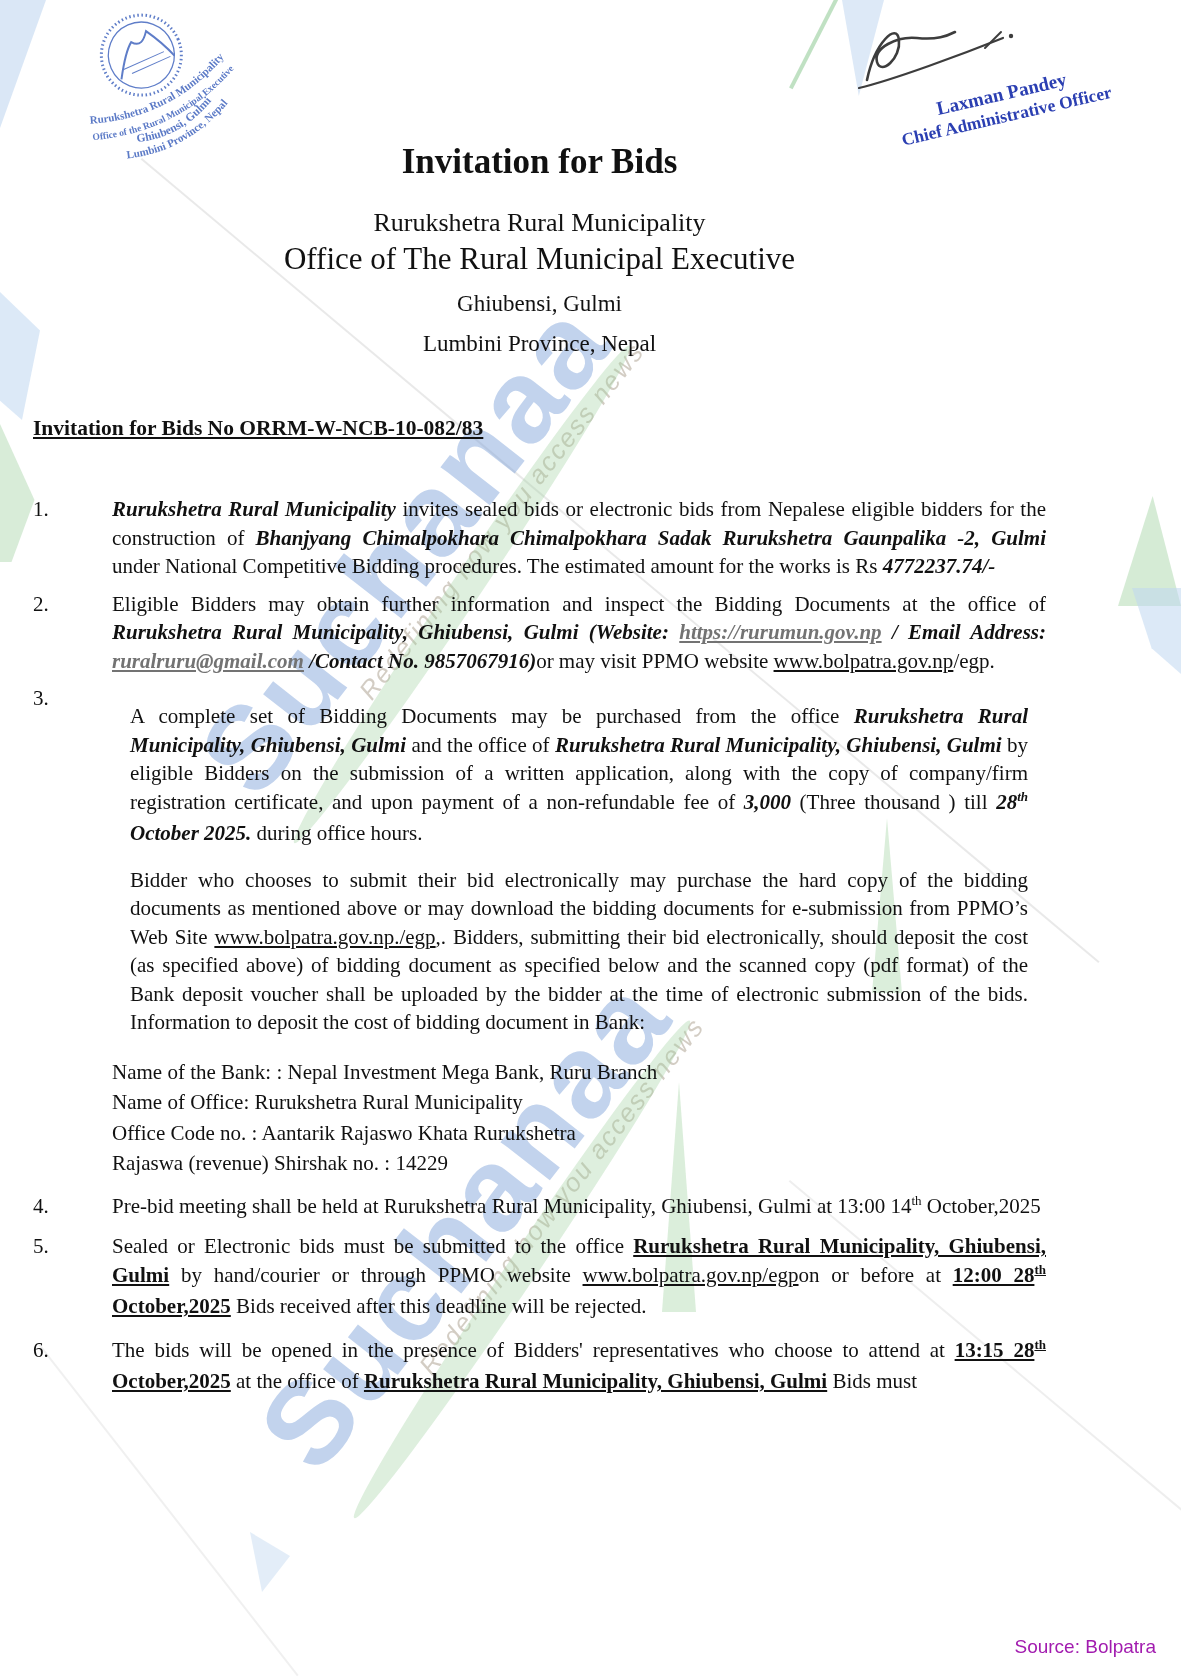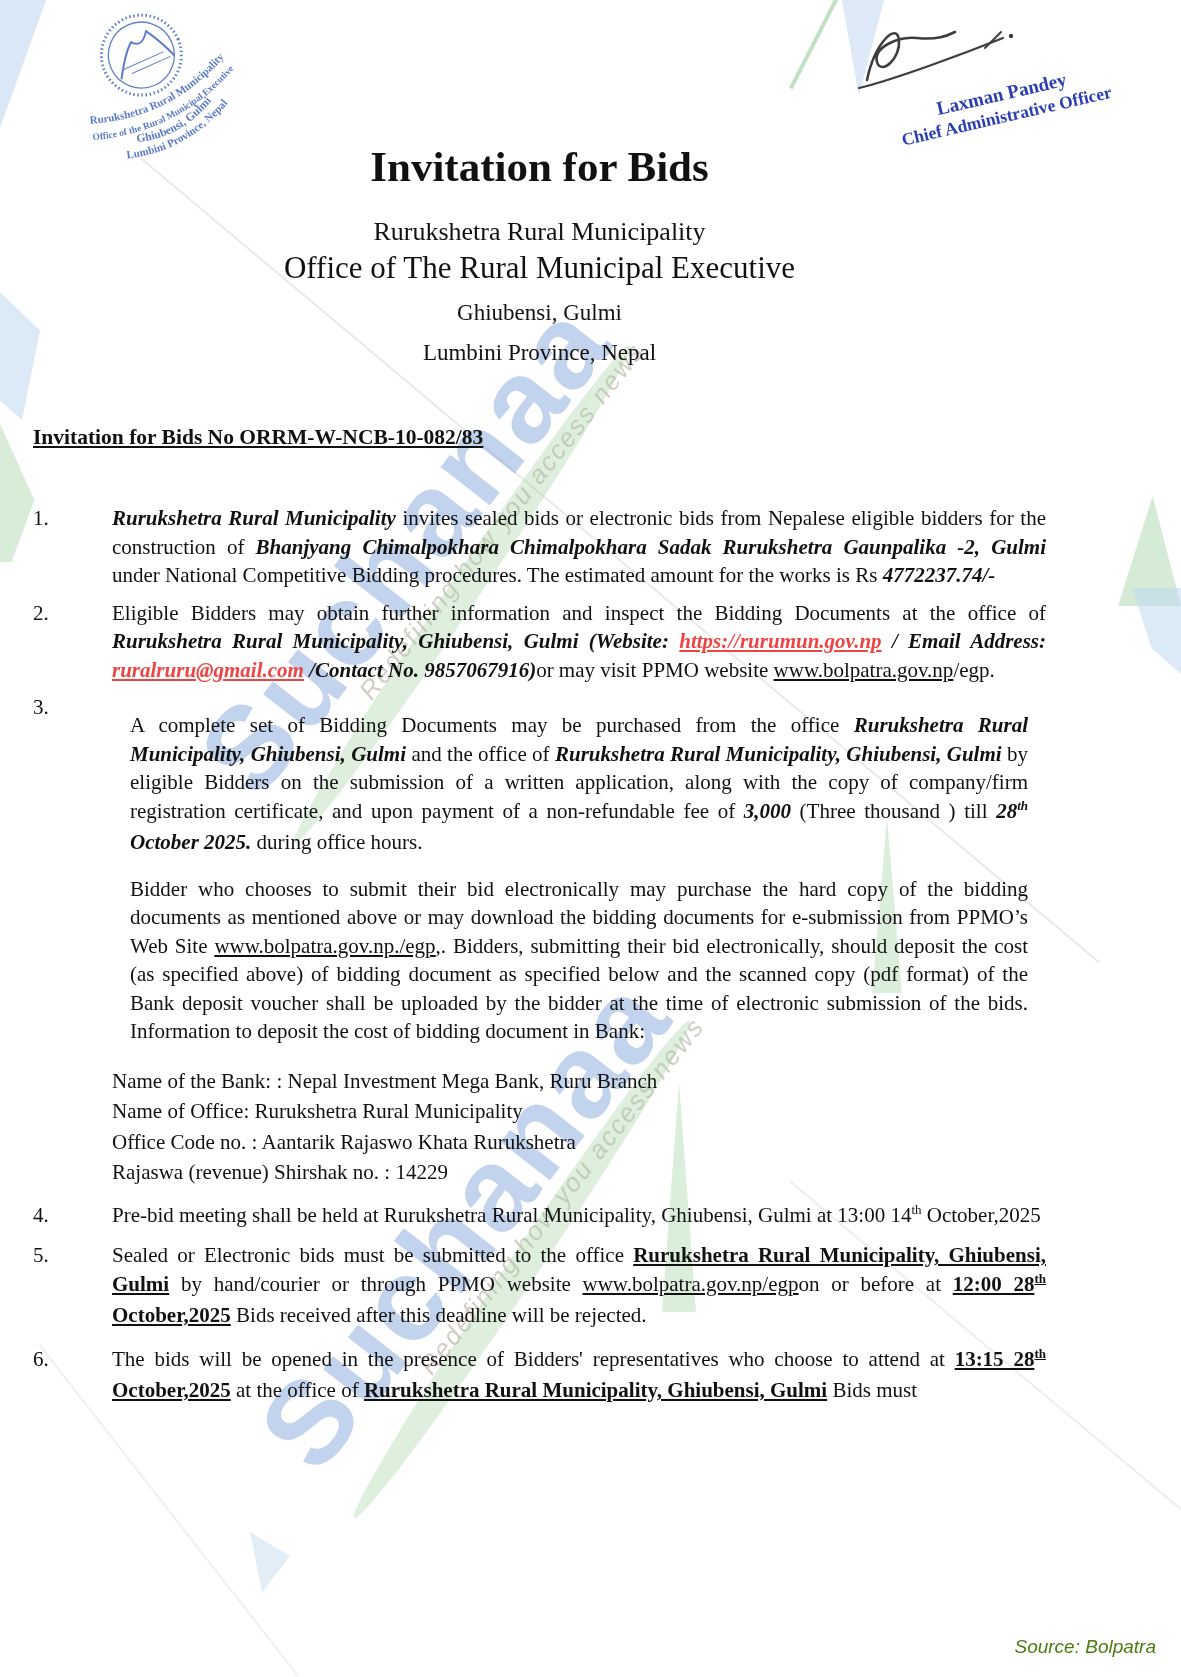--- a/index.html
+++ b/index.html
@@ -38,44 +38,44 @@
   .st1 { font-size:11px; } .st2 { font-size:9.5px; } .st3 { font-size:11.5px; } .st4 { font-size:11px; }
 
   .sig-wrap { position:absolute; left:845px; top:14px; z-index:3; }
   .sig-stamp { transform:rotate(-13deg); margin:-20px 0 0 34px; width:250px; text-align:center;
                color:#2b3fb2; font-weight:bold; line-height:1.25; }
   .sig-name { font-size:19px; }
   .sig-title { font-size:17.5px; }
 
   
   .content { position:absolute; left:33px; top:142px; width:1013px; z-index:2; }
-  h1.doc-title { margin:0; text-align:center; font-size:43px; font-weight:bold; }
+  h1.doc-title { margin:0; text-align:center; font-size:35px; font-weight:bold; }
   .sub1 { text-align:center; font-size:26px; margin-top:26px; }
   .sub2 { text-align:center; font-size:31px; margin-top:3px; }
   .sub3 { text-align:center; font-size:23px; margin-top:14px; }
   .meta { margin-top:54px; }
   .meta-line { font-size:21.5px; font-weight:bold; line-height:34px; }
   .items { margin-top:50px; }
   .item { display:flex; margin-bottom:9px; }
   .item .num  { flex:0 0 79px; width:79px; font-size:21px; line-height:28.5px; }
   .item .body { flex:1; font-size:21px; line-height:28.5px; text-align:justify; }
   .item .body p { margin:18px; }
   .or-line { padding-left:14px; text-align:left; }
   .bank { margin:20px 0 4px; line-height:30.5px; text-align:left; }
   .item-last { margin-top:15px; }
 
   .seg-b  { font-weight:bold;text-decoration:underline; }
   .seg-bi { font-weight:bold; font-style:italic; }
   .seg-u  { text-decoration:underline; }
   .seg-sup { font-size:62%; position:relative; top:-0.55em; }
-  a.seg-link, .seg-link { color:#ef4444; font-weight:bold; font-style:italic; }
+  a.seg-link, .seg-link { color:#737373; font-weight:bold; font-style:italic; }
 
   .source-note { position:absolute; right:25px; top:1636px; z-index:2;
-                 font-family:"Liberation Sans","DejaVu Sans",sans-serif; font-style:italic;
-                 font-size:19px; color:#4d7c0f; }
+                 font-family:"Liberation Sans","DejaVu Sans",sans-serif; 
+                 font-size:19px; color:#a21caf; }
 </style>
 </head>
 <body>
 
 <div class="page">
 
   <div class="dec" id="dec-tl-tri"></div>
   <div class="dec" id="dec-tr-green"></div>
   <div class="dec" id="dec-tr-blue"></div>
   <div class="dec" id="dec-left-blue"></div>

